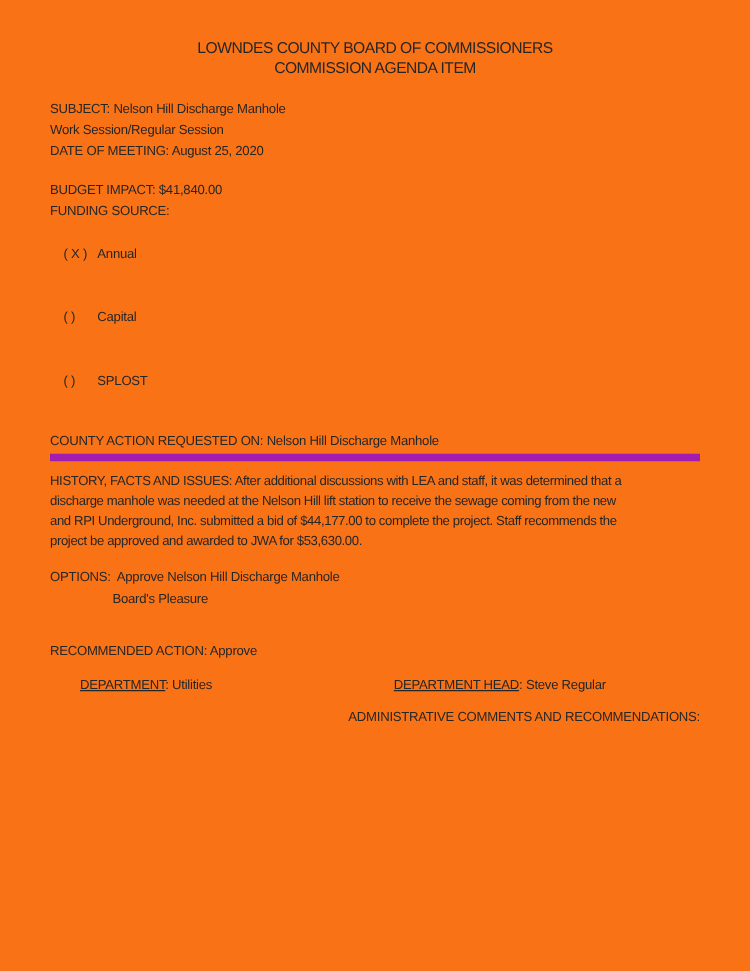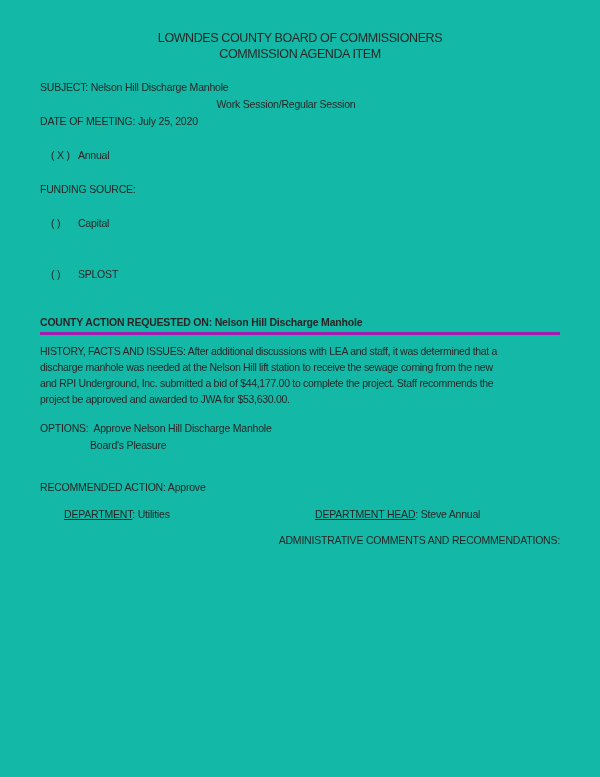--- a/index.html
+++ b/index.html
@@ -1,49 +1,48 @@
 <!DOCTYPE html>
 <html><head>
 <meta charset="utf-8">
 <style>
   html,body{margin:0;padding:0;background:#e8e8e8;}
   .page{
     position:relative;
     width:600px;height:777px;
     margin:0 auto;
-    background:#14b8a6;
+    background:#f97316;
     box-sizing:border-box;
     padding:30px 40px 0 40px;
     font-family:"Liberation Sans", sans-serif;
     font-size:10.5px;
     letter-spacing:-0.2px;
     color:#262626;
     overflow:hidden;
   }
   .title{
     text-align:center;
     font-size:12.5px;
     letter-spacing:-0.4px;
     line-height:16px;
     white-space:pre;
   }
   .line{
     line-height:17px;
     white-space:pre;
   }
   .subject{margin-top:17px;}
-  .session{text-align:center;padding-right:28px;}
+  .session{text-align:left;padding-right:28px;}
   .budget{margin-top:14px;}
   .funding-row .mark{display:inline-block;width:27px;white-space:pre;}
   .county-action{
     margin-top:15px;
     line-height:15px;
     padding-bottom:2px;
-    border-bottom:3px solid #a21caf;
-    font-weight:bold;
+    border-bottom:6px solid #a21caf;
   }
   .para{margin-top:8px;}
   .para .pline{
     line-height:16px;
     letter-spacing:-0.3px;
     white-space:pre;
   }
   .options{margin-top:13px;}
   .options-indent{padding-left:50px;}
   .rec{margin-top:25px;}
@@ -55,27 +54,28 @@
 </head>
 <body>
 
 <div class="page">
 
   <div class="title">LOWNDES COUNTY BOARD OF COMMISSIONERS</div>
   <div class="title">COMMISSION AGENDA ITEM</div>
 
   <div class="line subject">SUBJECT: Nelson Hill Discharge Manhole</div>
   <div class="line session">Work Session/Regular Session</div>
-  <div class="line">DATE OF MEETING: July 25, 2020</div>
+  <div class="line">DATE OF MEETING: August 25, 2020</div>
+
+  <div class="line budget">BUDGET IMPACT: $41,840.00</div>
+  <div class="line">FUNDING SOURCE:</div>
 
   <div class="line funding-row">
     <span class="mark">( X )</span><span>Annual</span>
   </div>
-
-  <div class="line">FUNDING SOURCE:</div>
   <div class="line funding-row">
     <span class="mark">( )</span><span>Capital</span>
   </div>
   <div class="line funding-row">
     <span class="mark">( )</span><span>SPLOST</span>
   </div>
 
   <div class="line county-action">COUNTY ACTION REQUESTED ON: Nelson Hill Discharge Manhole</div>
 
   <div class="para">
@@ -85,18 +85,18 @@
     <div class="pline">project be approved and awarded to JWA for $53,630.00.</div>
   </div>
 
   <div class="line options">OPTIONS:  Approve Nelson Hill Discharge Manhole</div>
   <div class="line options-indent">Board's Pleasure</div>
 
   <div class="line rec">RECOMMENDED ACTION: Approve</div>
 
   <div class="line dept-row">
     <span class="dept-col"><span class="u">DEPARTMENT</span><span>: Utilities</span></span>
-    <span class="dept-col2"><span class="u">DEPARTMENT HEAD</span><span>: Steve Annual</span></span>
+    <span class="dept-col2"><span class="u">DEPARTMENT HEAD</span><span>: Steve Regular</span></span>
   </div>
 
   <div class="line admin">ADMINISTRATIVE COMMENTS AND RECOMMENDATIONS:</div>
 
 </div>
 
 </body></html>

